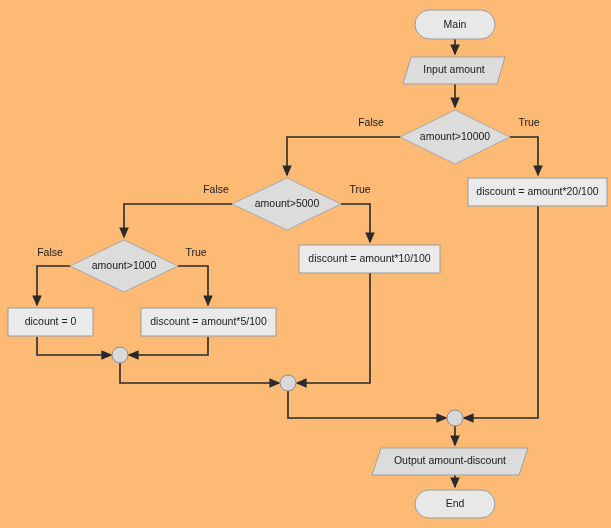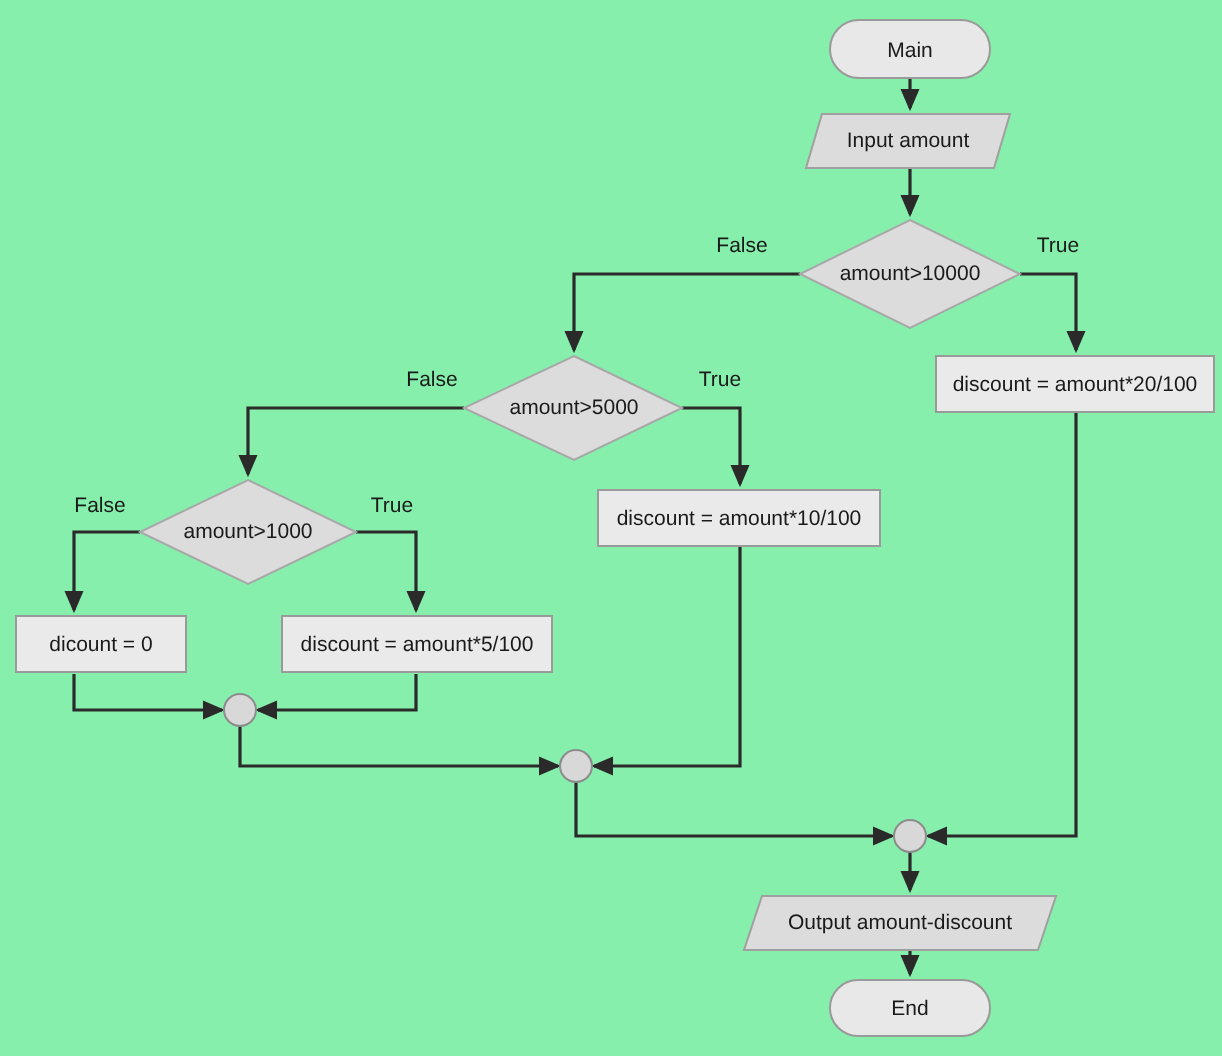--- a/index.html
+++ b/index.html
@@ -7,21 +7,21 @@
     padding: 0;
     background: #ffffff;
   }
   body {
     font-family: "Liberation Sans", sans-serif;
   }
   #flowchart-page {
     position: relative;
     width: 611px;
     height: 528px;
-    background: #86efac;
+    background: #fdba74;
     overflow: hidden;
   }
   #flow-svg {
     position: absolute;
     left: 0;
     top: 0;
     width: 611px;
     height: 528px;
   }
   .node-terminal {

